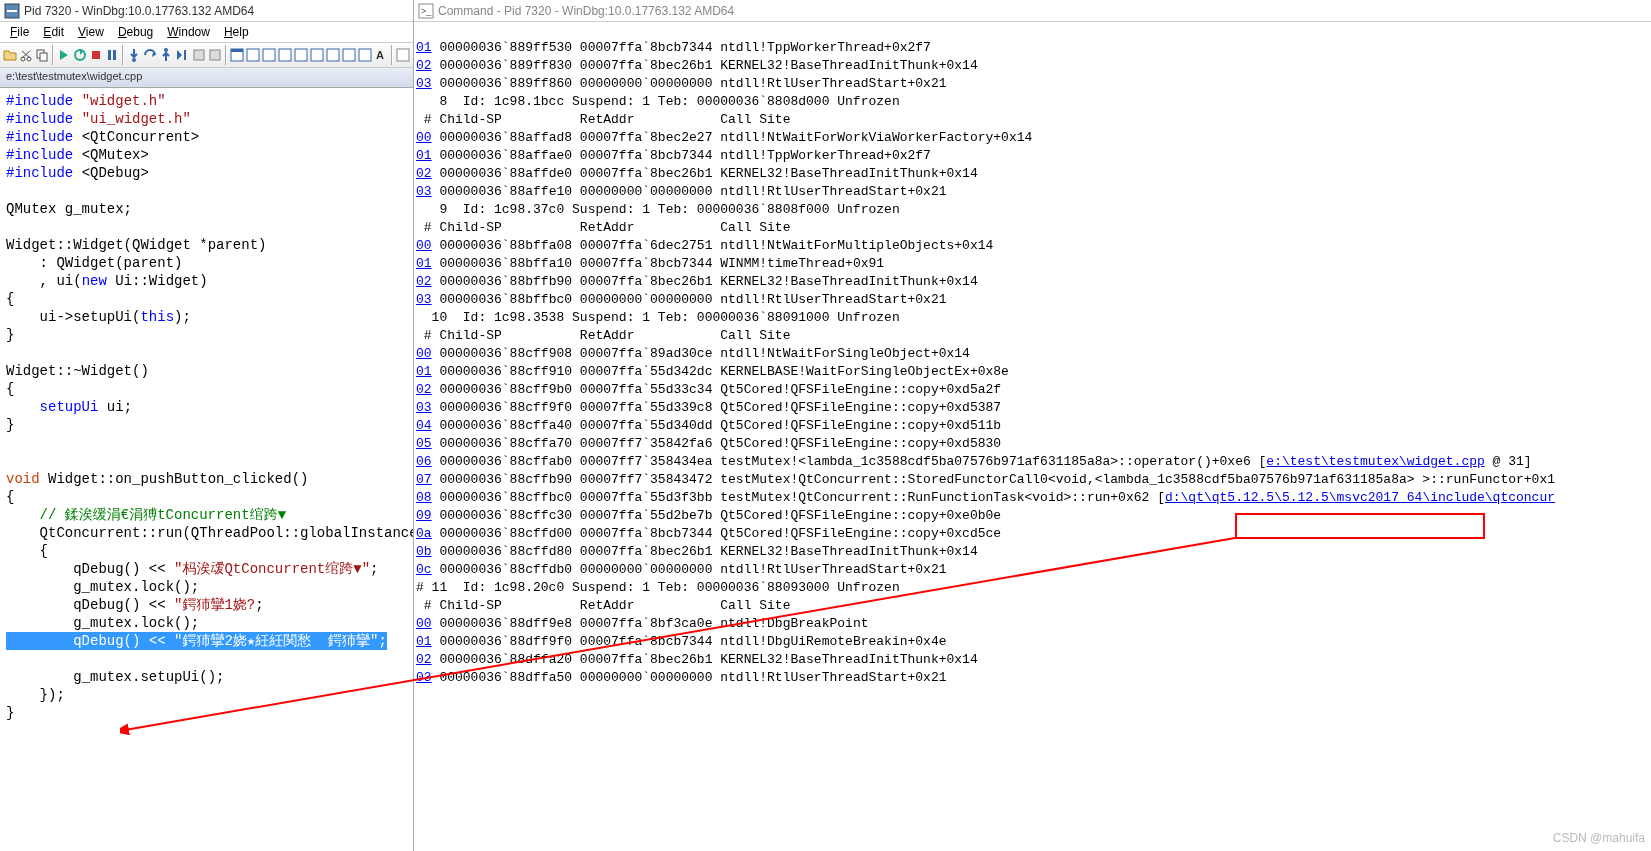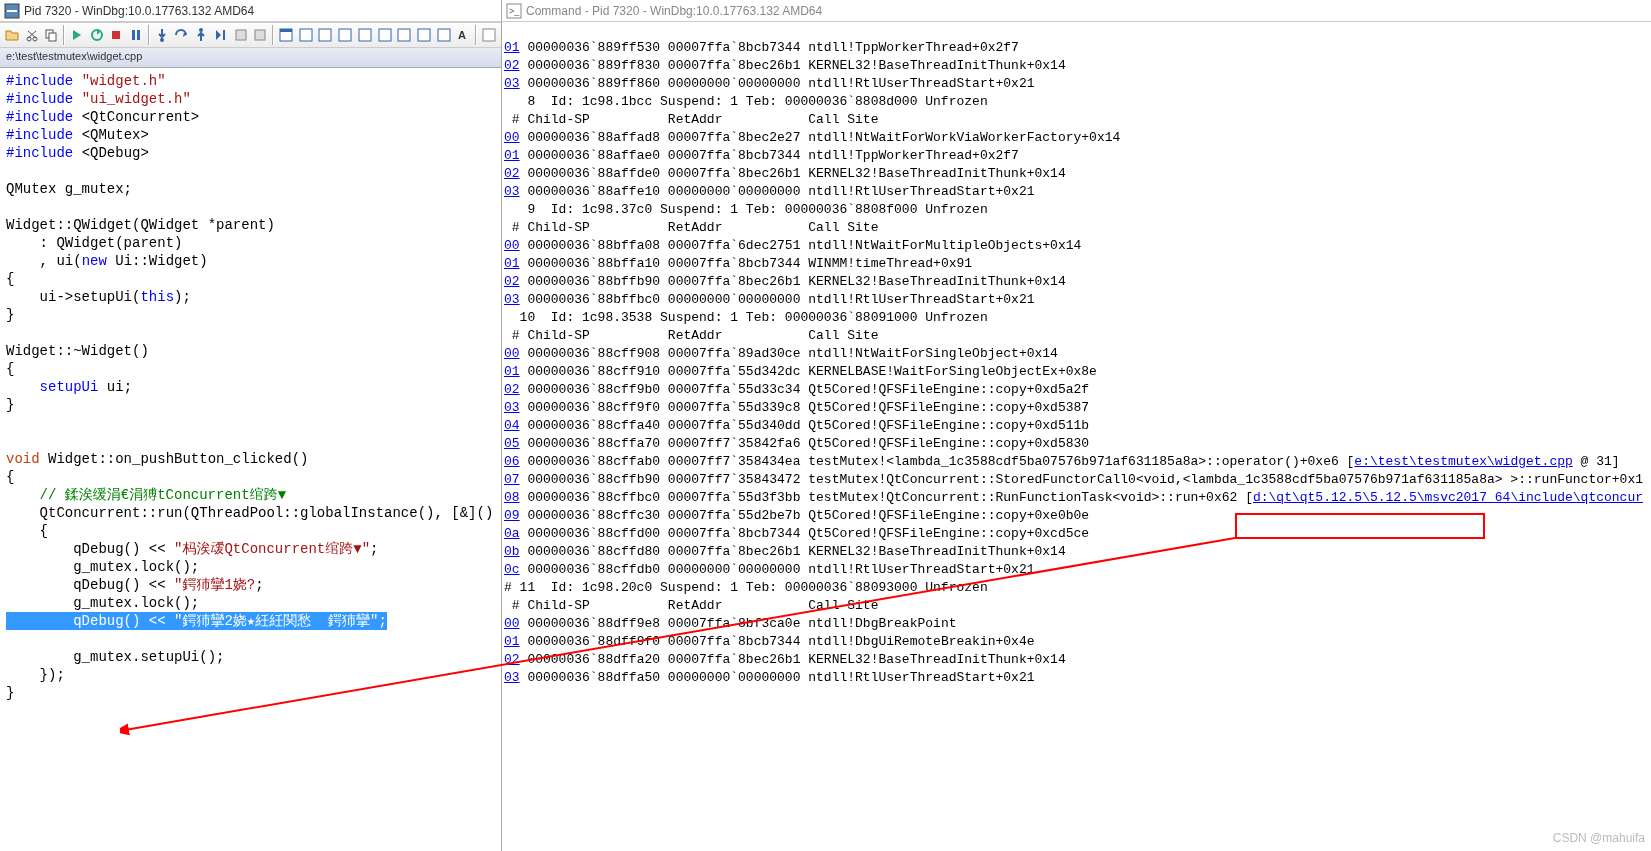--- a/index.html
+++ b/index.html
@@ -1,18 +1,18 @@
 <!DOCTYPE html>
 <html><head>
 <meta charset="utf-8">
 <style>
 * { margin: 0; padding: 0; box-sizing: border-box; }
 body { font-family: "Segoe UI", Tahoma, sans-serif; font-size: 12px; background: #fff; width: 1651px; height: 851px; overflow: hidden; position: relative; }
 .main-container { display: flex; height: 100%; }
-.left-panel { width: 502px; display: flex; flex-direction: column; border-right: 1px solid #aaa; }
+.left-panel { width: 414px; display: flex; flex-direction: column; border-right: 1px solid #aaa; }
 .right-panel { flex: 1; display: flex; flex-direction: column; overflow: hidden; }
 .title-bar { height: 22px; background: #fff; display: flex; align-items: center; padding: 2px 4px; font-size: 12px; color: #333; border-bottom: 1px solid #ccc; }
 .title-bar.right { color: #888; }
 .title-icon { width: 16px; height: 16px; margin-right: 4px; display: inline-block; }
 .menu-bar { height: 20px; display: flex; align-items: center; padding: 0 4px; gap: 2px; }
 .menu-item { padding: 2px 6px; cursor: pointer; }
 .menu-item u { text-decoration: underline; }
 .toolbar { height: 26px; background: linear-gradient(#fdfdfd, #ececec); border-top: 1px solid #ccc; border-bottom: 1px solid #ccc; display: flex; align-items: center; padding: 0 2px; gap: 0; }
 .tool-btn { width: 22px; height: 22px; display: flex; align-items: center; justify-content: center; cursor: pointer; }
 .tool-sep { width: 2px; height: 20px; border-left: 1px solid #aaa; border-right: 1px solid #fff; margin: 0 2px; }
@@ -42,20 +42,28 @@
   <div class="left-panel">
     <div class="title-bar">
       <span class="title-icon">
         <svg class="icon" viewBox="0 0 16 16">
             <rect x="1" y="1" width="14" height="14" fill="#5b87b4" stroke="#345" stroke-width="1"></rect>
             <rect x="3" y="7" width="10" height="2" fill="#fff"></rect>
           </svg>
       </span>
       <span>Pid 7320 - WinDbg:10.0.17763.132 AMD64</span>
     </div>
+    <div class="menu-bar">
+      <span class="menu-item"><u>F</u>ile</span>
+      <span class="menu-item"><u>E</u>dit</span>
+      <span class="menu-item"><u>V</u>iew</span>
+      <span class="menu-item"><u>D</u>ebug</span>
+      <span class="menu-item"><u>W</u>indow</span>
+      <span class="menu-item"><u>H</u>elp</span>
+    </div>
     <div class="toolbar">
       <span class="tool-btn">
           <svg class="icon" viewBox="0 0 16 16">
             <path d="M2 4h5l1 2h6v7H2z" fill="#f3d38b" stroke="#b8860b"></path>
           </svg>
         </span>
       <span class="tool-btn">
           <svg class="icon" viewBox="0 0 16 16">
             <circle cx="5" cy="12" r="2" fill="none" stroke="#555"></circle>
             <circle cx="11" cy="12" r="2" fill="none" stroke="#555"></circle>
@@ -189,21 +197,21 @@
       <span>e:\test\testmutex\widget.cpp</span>
     </div>
     <div class="code-area"><span class="kw-include">#include</span> <span class="kw-string">"widget.h"</span>
 <span class="kw-include">#include</span> <span class="kw-string">"ui_widget.h"</span>
 <span class="kw-include">#include</span> <span>&lt;QtConcurrent&gt;</span>
 <span class="kw-include">#include</span> <span>&lt;QMutex&gt;</span>
 <span class="kw-include">#include</span> <span>&lt;QDebug&gt;</span>
 
 <span>QMutex g_mutex;</span>
 
-<span>Widget::QWidget(QWidget *parent)</span>
+<span>Widget::Widget(QWidget *parent)</span>
 <span>    : QWidget(parent)</span>
 <span>    , ui(</span><span class="kw-new">new</span><span> Ui::Widget)</span>
 <span>{</span>
 <span>    ui-&gt;setupUi(</span><span class="kw-this">this</span><span>);</span>
 <span>}</span>
 
 <span>Widget::~Widget()</span>
 <span>{</span>
 <span>    </span><span class="kw-new">setupUi</span><span> ui;</span>
 <span>}</span>

